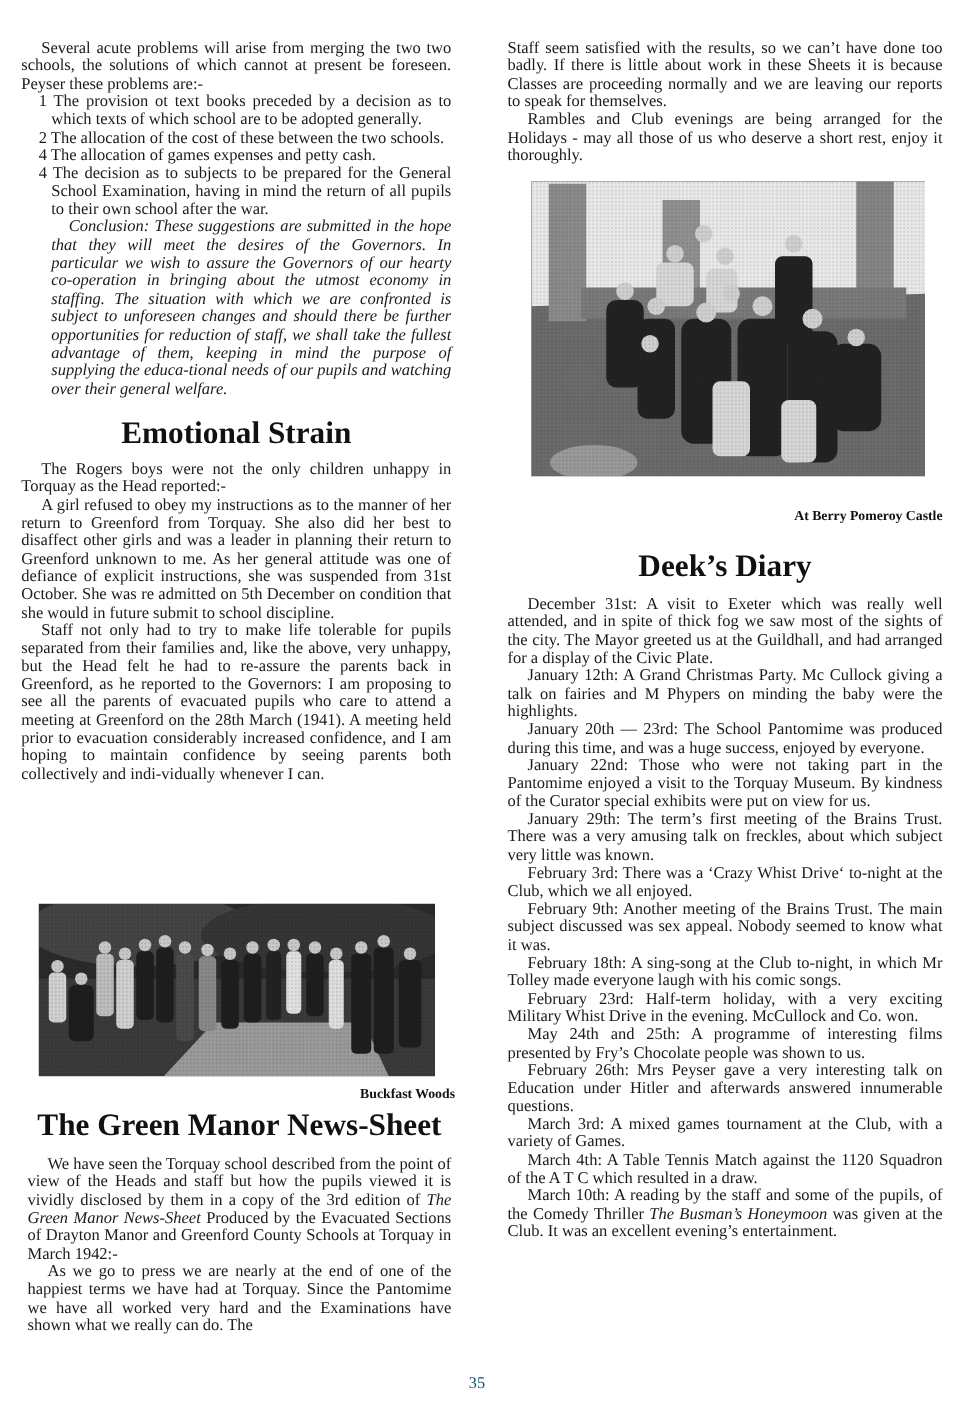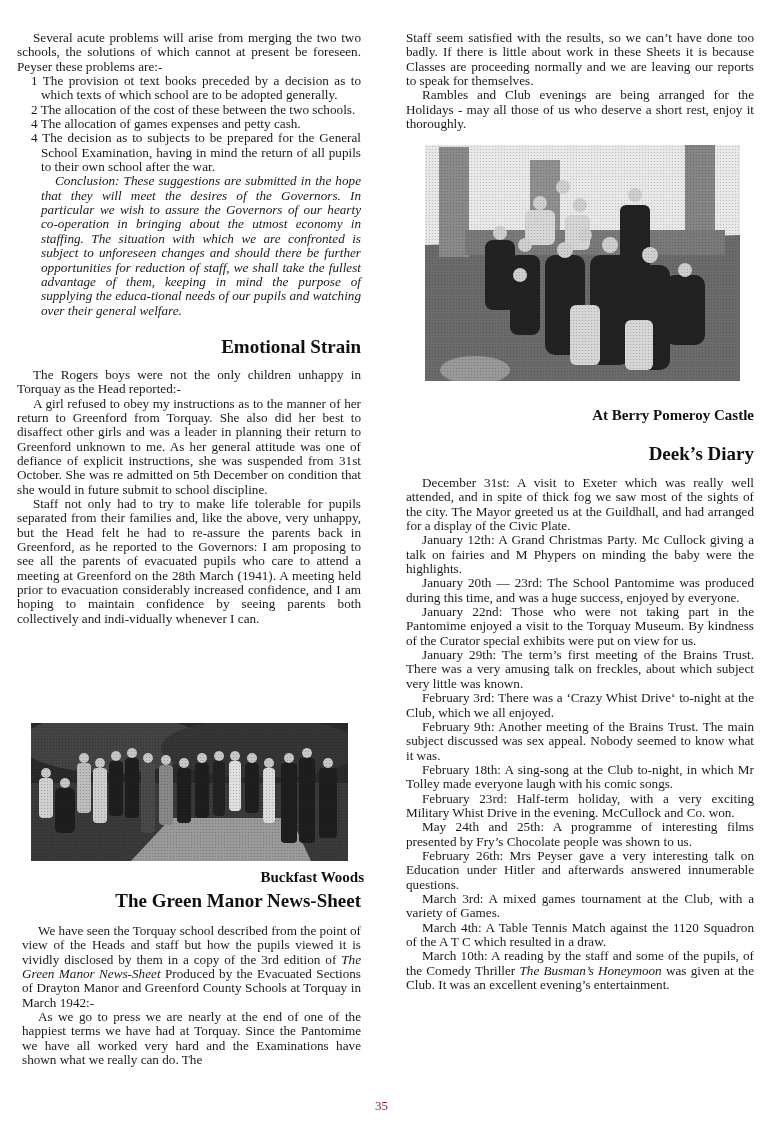--- a/index.html
+++ b/index.html
@@ -26,44 +26,44 @@
   .list li {
     list-style: none;
     padding-left: 10px;
     text-indent: -10px;
   }
   .conclusion { margin-left: 24px; }
   .conclusion p { text-indent: 14px; font-style: italic; }
   h2 {
     font-family: "Liberation Serif", "DejaVu Serif", serif;
     font-weight: bold;
-    font-size: 19px;
+    font-size: 25px;
     line-height: 22px;
     color: #111;
-    text-align: right;
+    text-align: center;
   }
   .photo {
     position: absolute;
     background: #555;
     overflow: hidden;
   }
   .caption {
     position: absolute;
     font-family: "Liberation Serif", "DejaVu Serif", serif;
     font-weight: bold;
-    font-size: 15px;
+    font-size: 11px;
     text-align: right;
     color: #111;
   }
   .page-number {
     position: absolute;
     left: 375px;
     top: 1098px;
     font-size: 13px;
-    color: #7f1d1d;
+    color: #0c4a6e;
   }
   em { font-style: italic; }
 </style>
 </head>
 <body>
 
 <div class="col col-left">
   <p>Several acute problems will arise from merging the two two schools, the solutions of which cannot at present be foreseen. Peyser these problems are:-</p>
   <ul class="list">
     <li>1 The provision ot text books preceded by a decision as to which texts of which school are to be adopted generally.</li>

